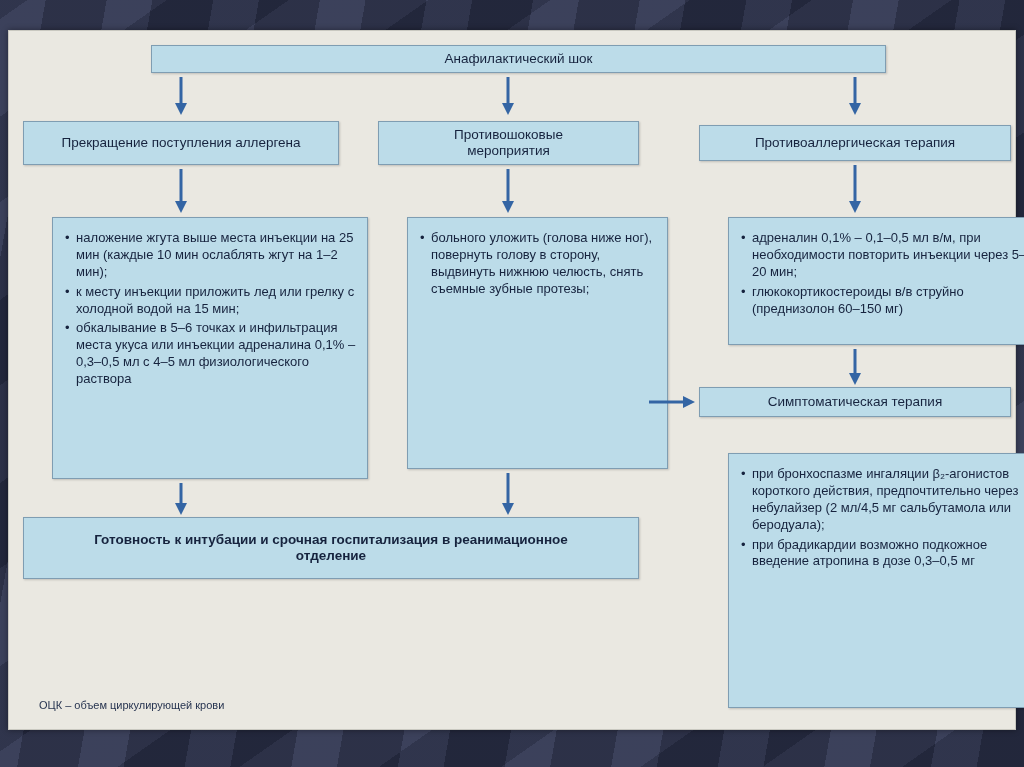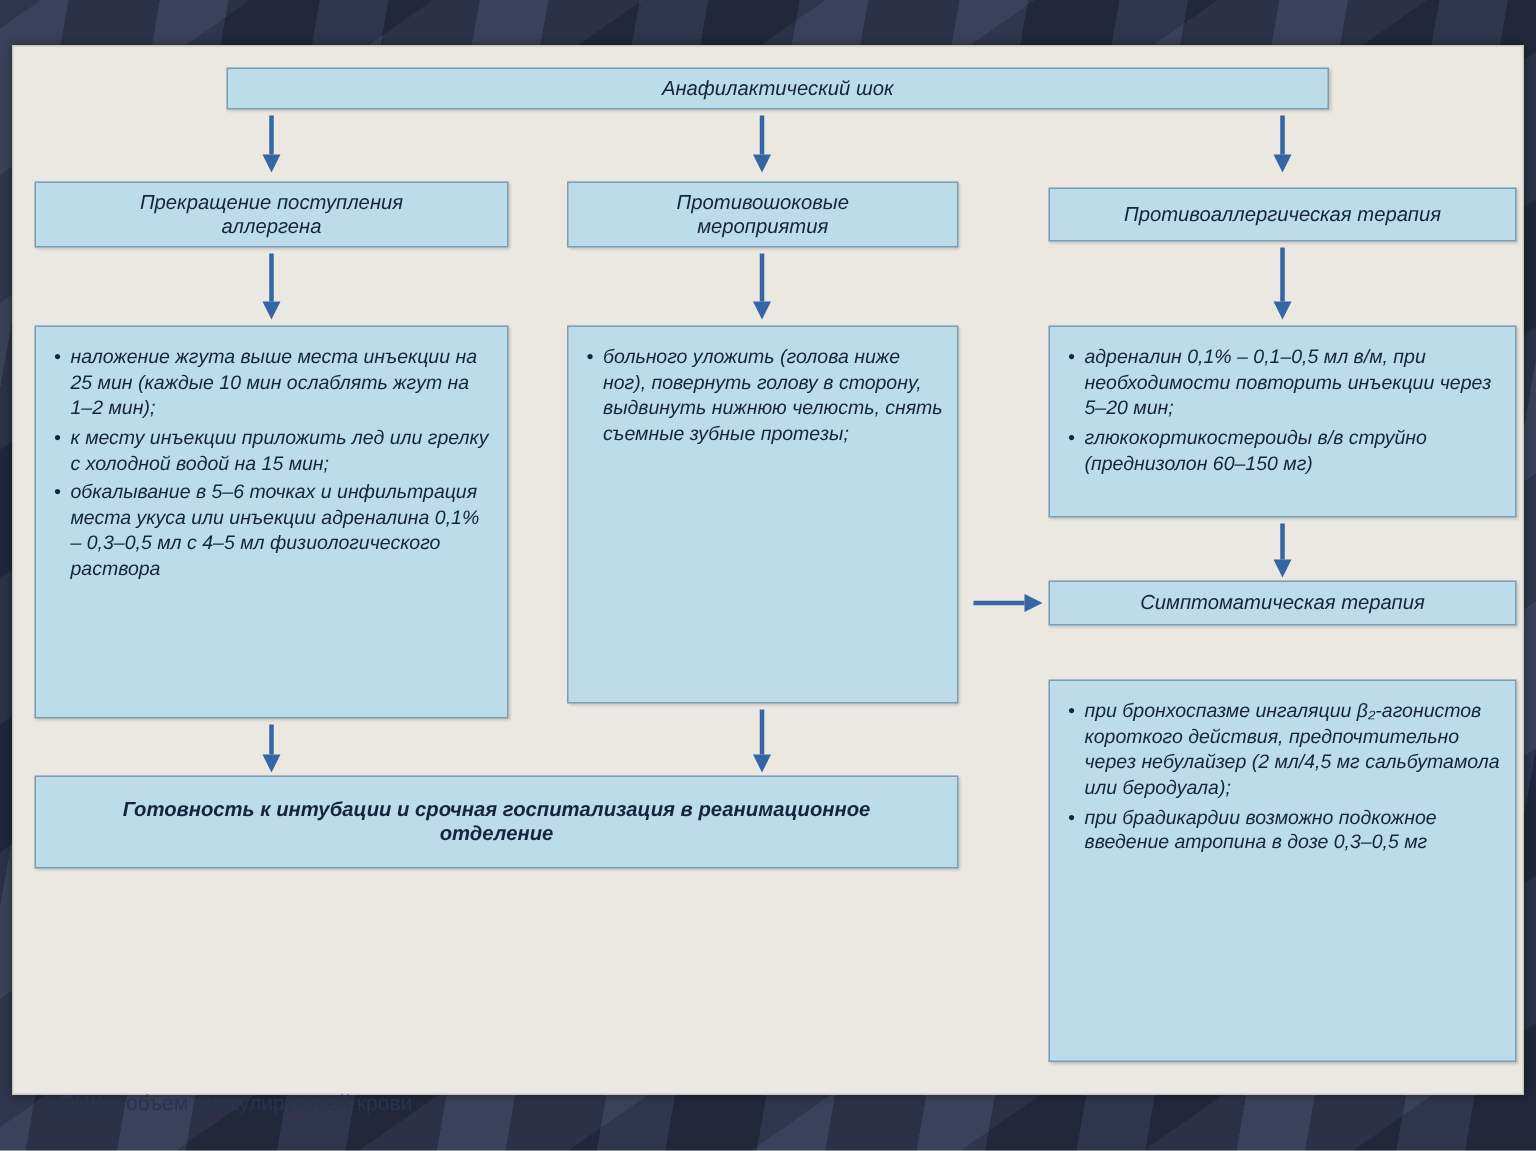--- a/index.html
+++ b/index.html
@@ -25,53 +25,53 @@
     border: 1px solid #c9c8c0;
     box-shadow: 0 0 6px rgba(0,0,0,0.4);
   }
 
   .box {
     position: absolute;
     background: var(--box-fill, #bcdce9);
     border: 1px solid var(--box-border, #7f9db2);
     color: var(--text, #16233e);
     box-shadow: 1px 1px 2px rgba(0,0,0,0.18);
-    font-style: italic;
   }
 
   .center-box {
     display: flex;
     align-items: center;
     justify-content: center;
     text-align: center;
     font-size: 13.5px;
     line-height: 1.22;
     padding: 2px 10px;
   }
   .center-box span { display: block; margin: 0 auto; }
 
   .bold { font-weight: bold; }
 
   .detail {
     padding: 12px 8px 24px 12px;
     font-size: 13px;
     line-height: 1.3;
+    margin-left: 29px;
   }
   .detail ul { list-style: none; }
   .detail li { position: relative; padding-left: 11px; margin-bottom: 3px; }
   .detail li::before { content: "\2022"; position: absolute; left: 0; top: 0; }
 
   .arrows { position: absolute; left: 0; top: 0; pointer-events: none; }
   .arrow-line { stroke: var(--arrow, #3465a4); stroke-width: 3; }
   .arrow-head { fill: var(--arrow, #3465a4); }
 
   .footnote {
     position: absolute;
-    left: 30px; top: 696px;
-    font-size: 14px;
+    left: 30px; top: 668px;
+    font-size: 11px;
     color: #273450;
   }
 </style>
 </head>
 <body>
 
 <div class="page">
 
   <div class="slide">
 

